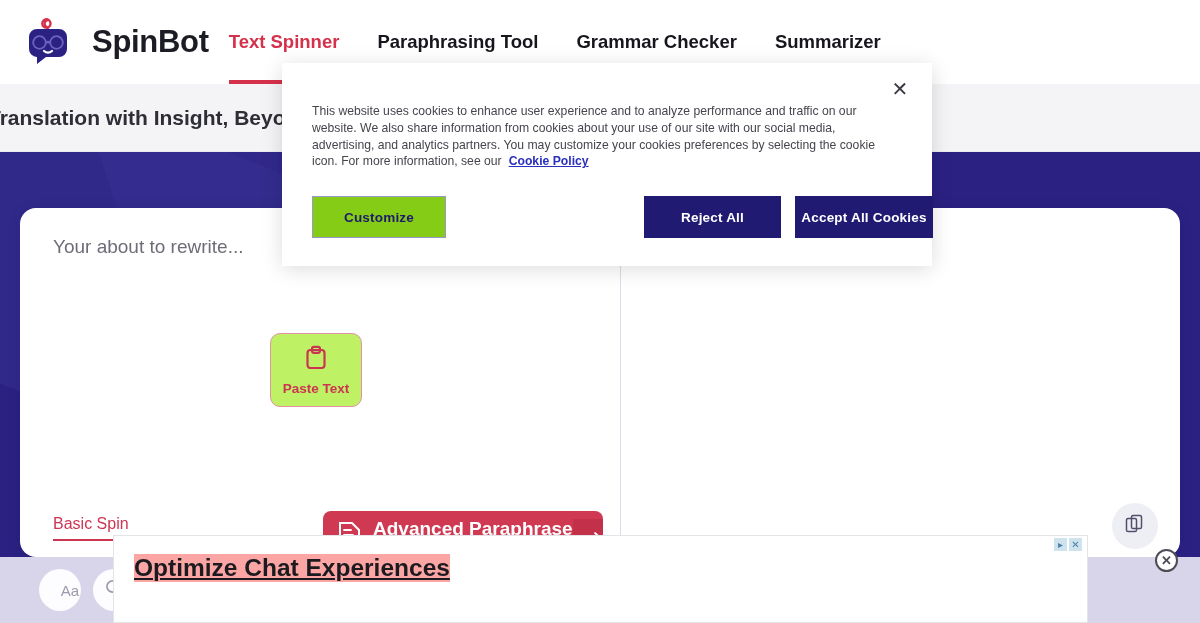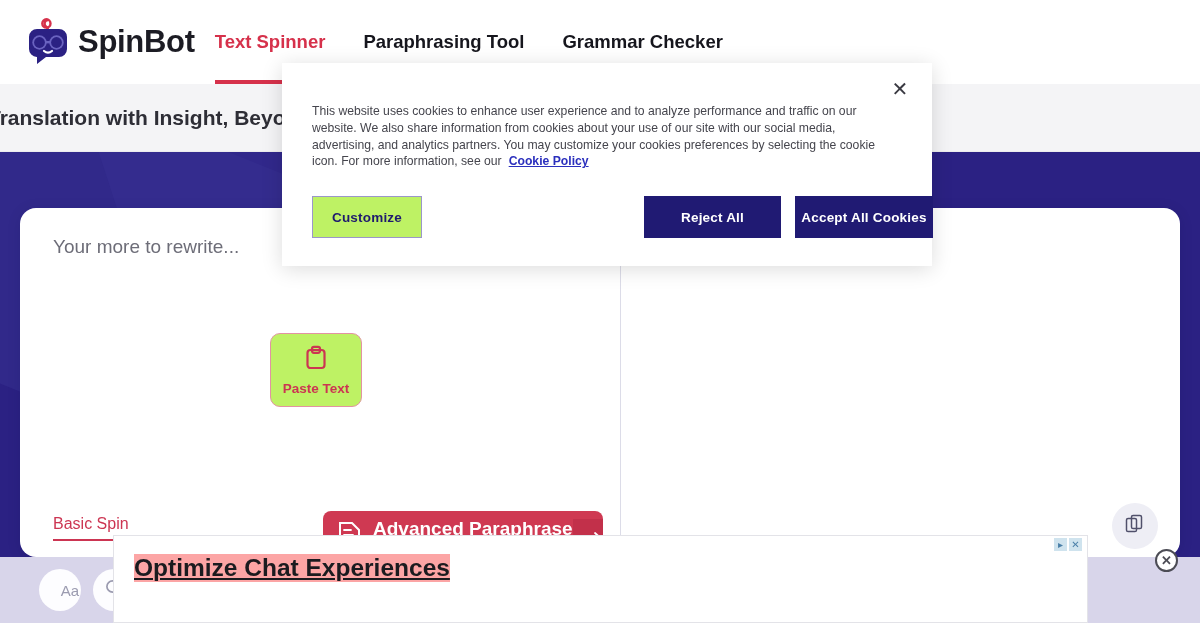--- a/index.html
+++ b/index.html
@@ -13,21 +13,21 @@
 
   
   .topnav {
     position: absolute; left: 0; top: 0; width: 1200px; height: 84px;
     background: #ffffff; display: flex; align-items: center;
   }
   .logo-wrap { display: flex; align-items: center; margin-left: 20px; }
   .logo-mark { width: 56px; height: 56px; position: relative; }
   .logo-text {
     font-size: 31px; font-weight: bold; color: #1c1c24;
-    margin-left: 2px; letter-spacing: -0.3px;
+    margin-left: 16px; letter-spacing: -0.3px;
   }
   .nav-items { display: flex; align-items: center; margin-left: 20px; height: 84px; }
   .nav-item {
     font-size: 18.5px; font-weight: bold; color: #16161d;
     margin-right: 38px; height: 84px; line-height: 84px;
     position: relative; cursor: pointer; white-space: nowrap;
   }
   .nav-item.active { color: #d6314b; }
   .nav-item.active::after {
     content: ""; position: absolute; left: 0; right: 0; bottom: 0;
@@ -172,21 +172,21 @@
     position: absolute; left: 30px; top: 40px; width: 578px;
     font-size: 12.2px; line-height: 16.8px; color: #45454d;
   }
   .cookie-link { color: #2b2fbd; font-weight: bold; text-decoration: underline; cursor: pointer; margin-left: 7px; }
   .cookie-actions { position: absolute; left: 30px; top: 133px; width: 590px; height: 42px; }
   .btn {
     position: absolute; top: 0; height: 42px;
     font-size: 13.5px; font-weight: bold; letter-spacing: .2px;
     display: flex; align-items: center; justify-content: center; cursor: pointer;
   }
-  .btn-customize { left: 0; width: 110px; background: #bef264; color: #1f1a6e; border: 1px solid #9b97c9; }
+  .btn-customize { left: 0; width: 134px; background: #84cc16; color: #1f1a6e; border: 1px solid #9b97c9; }
   .btn-reject { left: 332px; width: 137px; background: #201a73; color: #fff; }
   .btn-accept { left: 483px; width: 138px; background: #201a73; color: #fff; }
 </style>
 </head>
 <body>
 
 <div id="root">
 
   <div class="topnav">
     <div class="logo-wrap">
@@ -202,33 +202,34 @@
           <rect x="25" y="27" width="6" height="2.4" fill="#6a63c0"></rect>
           <path d="M24 37 q4 3.4 8 0" fill="none" stroke="#ffffff" stroke-width="2.2" stroke-linecap="round"></path>
         </svg>
       </span>
       <span class="logo-text">SpinBot</span>
     </div>
     <div class="nav-items">
       <div class="nav-item active">Text Spinner</div>
       <div class="nav-item">Paraphrasing Tool</div>
       <div class="nav-item">Grammar Checker</div>
+      <div class="nav-item">Summarizer</div>
     </div>
   </div>
 
   <div class="subbanner">
     <div class="subbanner-text">Translation with Insight, Beyond</div>
   </div>
 
   <div class="hero"></div>
 
   <div class="editor-card">
     <div class="editor-split"></div>
 
-    <div class="placeholder">Your more to rewrite...</div>
+    <div class="placeholder">Your about to rewrite...</div>
 
     <div class="paste-btn">
       <span>
         <svg width="24" height="26" viewBox="0 0 24 26">
           <rect x="3.5" y="5" width="17" height="18" rx="3" fill="none" stroke="#cc3552" stroke-width="2.2"></rect>
           <rect x="8" y="1.8" width="8" height="6" rx="2" fill="none" stroke="#cc3552" stroke-width="2.2"></rect>
         </svg>
       </span>
       <span class="paste-label">Paste Text</span>
     </div>

